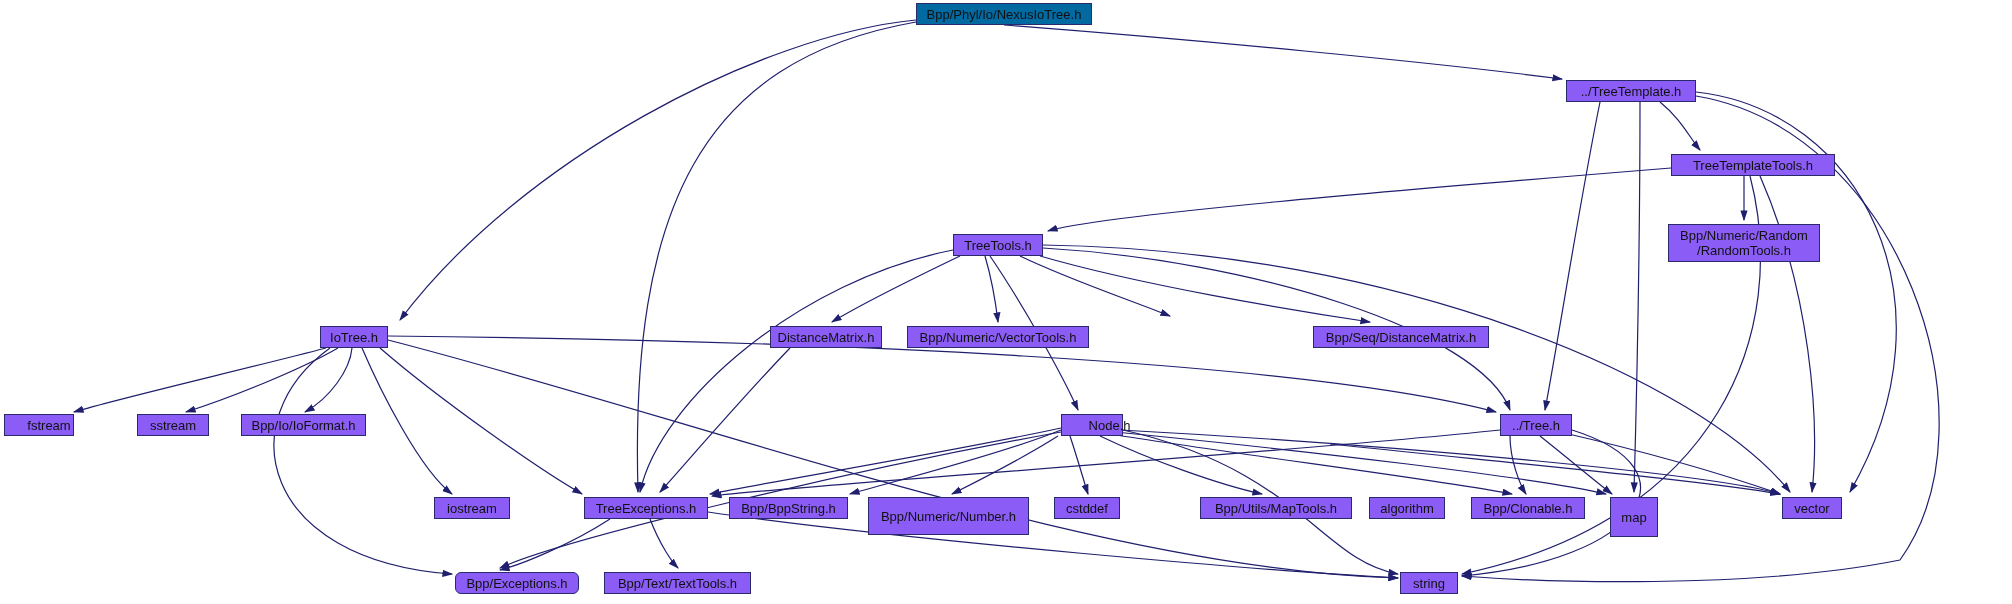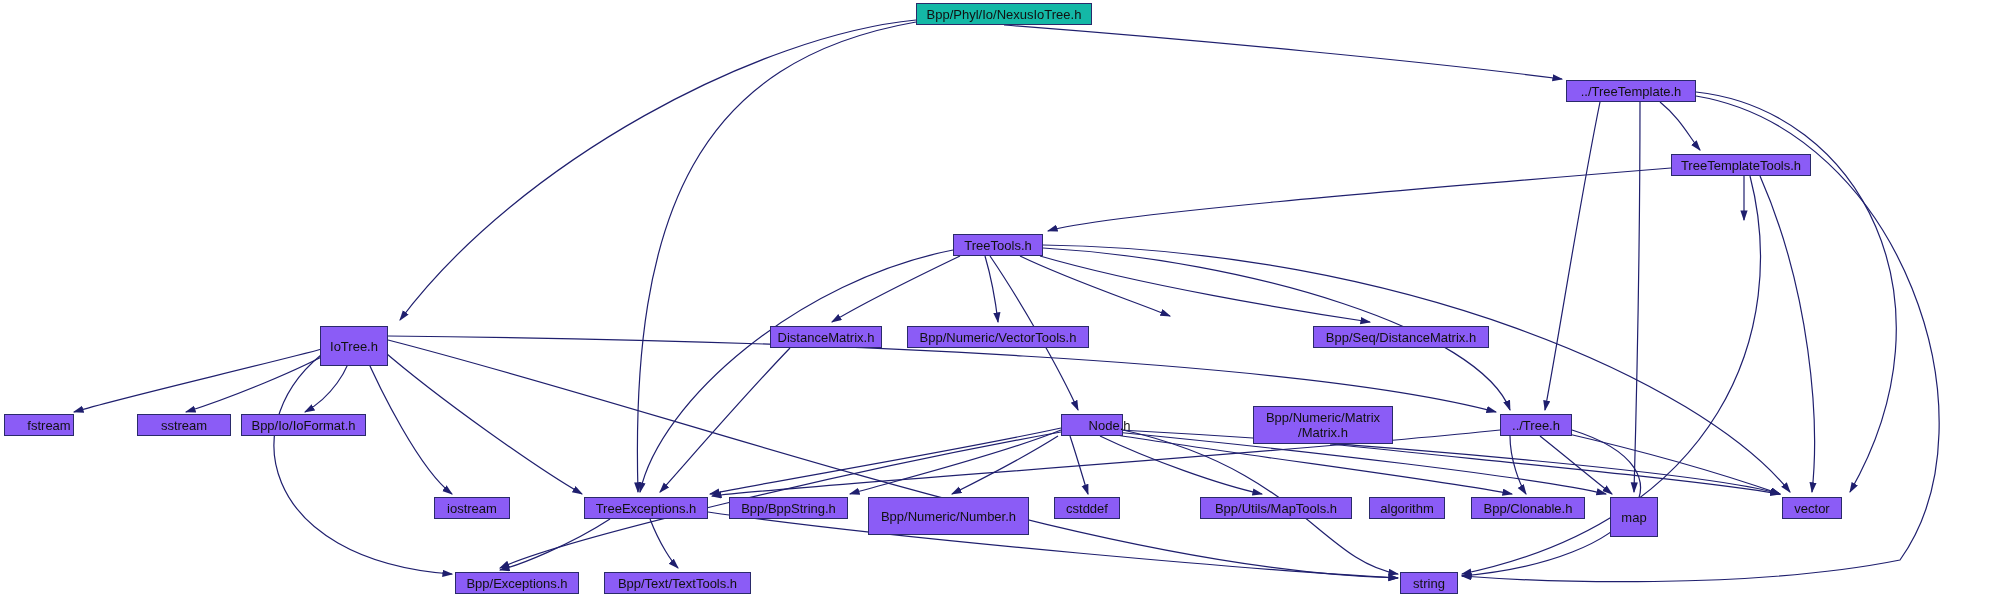--- a/index.html
+++ b/index.html
@@ -33,21 +33,21 @@
     line-height: 15px;
     text-align: center;
     display: flex;
     align-items: center;
     justify-content: center;
     white-space: pre;
     padding: 0 4px;
     z-index: 2;
   }
   .node.root {
-    background: #14b8a6;
+    background: #0369a1;
     border-color: #2a2a6a;
   }
 </style>
 </head>
 <body>
 
 <div id="canvas">
   <svg id="edges" viewBox="0 0 2012 604">
     <defs>
       <marker id="arrow" markerWidth="9" markerHeight="9" refX="8" refY="3" orient="auto" markerUnits="strokeWidth">
@@ -110,39 +110,39 @@
       <path d="M1560,432 C1660,455 1740,480 1780,494"></path>
       <path d="M1572,430 C1700,470 1640,560 1462,576"></path>
 
       <path d="M610,519 C570,545 520,565 500,570"></path>
       <path d="M650,519 C660,545 672,562 678,568"></path>
       <path d="M708,512 C900,540 1280,572 1398,578"></path>
     </g>
   </svg>
 <div class="node root" style="left: 916px; top: 3px; width: 176px; height: 22px;">Bpp/Phyl/Io/NexusIoTree.h</div>
     <div class="node" style="left: 1566px; top: 80px; width: 130px; height: 22px;">../TreeTemplate.h</div>
-    <div class="node" style="left: 1671px; top: 154px; width: 140px; height: 22px;">TreeTemplateTools.h</div>
+    <div class="node" style="left: 1671px; top: 154px; width: 164px; height: 22px;">TreeTemplateTools.h</div>
+    <div class="node" style="left: 1668px; top: 224px; width: 152px; height: 38px;">Bpp/Numeric/Random
+/RandomTools.h</div>
     <div class="node" style="left: 953px; top: 234px; width: 90px; height: 22px;">TreeTools.h</div>
-    <div class="node" style="left: 320px; top: 326px; width: 68px; height: 40px;">IoTree.h</div>
+    <div class="node" style="left: 320px; top: 326px; width: 68px; height: 22px;">IoTree.h</div>
     <div class="node" style="left: 770px; top: 326px; width: 112px; height: 22px;">DistanceMatrix.h</div>
     <div class="node" style="left: 907px; top: 326px; width: 182px; height: 22px;">Bpp/Numeric/VectorTools.h</div>
     <div class="node" style="left: 1313px; top: 326px; width: 176px; height: 22px;">Bpp/Seq/DistanceMatrix.h</div>
     <div class="node" style="left: 4px; top: 414px; width: 70px; height: 22px; padding-left: 24px;">fstream</div>
-    <div class="node" style="left: 137px; top: 414px; width: 94px; height: 22px;">sstream</div>
+    <div class="node" style="left: 137px; top: 414px; width: 72px; height: 22px;">sstream</div>
     <div class="node" style="left: 241px; top: 414px; width: 125px; height: 22px;">Bpp/Io/IoFormat.h</div>
     <div class="node" style="left: 1061px; top: 414px; width: 62px; height: 22px; padding-left: 39px;">Node.h</div>
-    <div class="node" style="left: 1253px; top: 406px; width: 140px; height: 38px;">Bpp/Numeric/Matrix
-/Matrix.h</div>
     <div class="node" style="left: 1500px; top: 414px; width: 72px; height: 22px;">../Tree.h</div>
     <div class="node" style="left: 434px; top: 497px; width: 76px; height: 22px;">iostream</div>
     <div class="node" style="left: 584px; top: 497px; width: 124px; height: 22px;">TreeExceptions.h</div>
     <div class="node" style="left: 729px; top: 497px; width: 119px; height: 22px;">Bpp/BppString.h</div>
     <div class="node" style="left: 868px; top: 497px; width: 161px; height: 38px;">Bpp/Numeric/Number.h</div>
     <div class="node" style="left: 1054px; top: 497px; width: 66px; height: 22px;">cstddef</div>
     <div class="node" style="left: 1200px; top: 497px; width: 152px; height: 22px;">Bpp/Utils/MapTools.h</div>
     <div class="node" style="left: 1369px; top: 497px; width: 76px; height: 22px;">algorithm</div>
     <div class="node" style="left: 1471px; top: 497px; width: 114px; height: 22px;">Bpp/Clonable.h</div>
     <div class="node" style="left: 1610px; top: 497px; width: 48px; height: 40px;">map</div>
     <div class="node" style="left: 1782px; top: 497px; width: 60px; height: 22px;">vector</div>
-    <div class="node" style="left: 455px; top: 572px; width: 124px; height: 22px;">Bpp/Exceptions.h</div>
+    <div class="node" style="left: 455px; top: 572px; width: 124px; height: 22px; border-radius: 6px;">Bpp/Exceptions.h</div>
     <div class="node" style="left: 604px; top: 572px; width: 147px; height: 22px;">Bpp/Text/TextTools.h</div>
     <div class="node" style="left: 1400px; top: 572px; width: 58px; height: 22px;">string</div>
   </div>
 
 </body></html>

